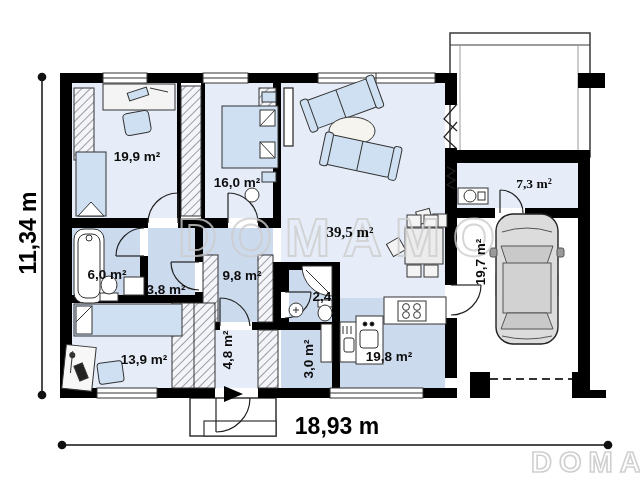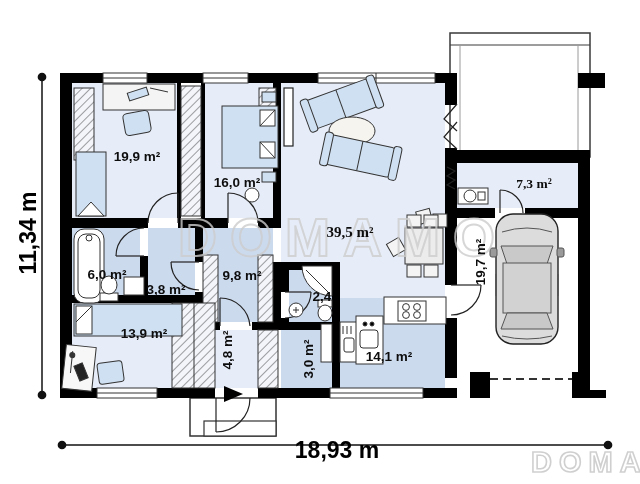--- a/index.html
+++ b/index.html
@@ -283,21 +283,21 @@
 
 <div class="lbl" style="left:137px;top:157px;">19,9 m²</div>
 <div class="lbl" style="left:237px;top:183px;">16,0 m²</div>
 <div class="lbl big" style="left:350px;top:232px;font-family:Liberation Serif, serif;">39,5 m²</div>
 <div class="lbl" style="left:534px;top:184px;font-family:Liberation Serif, serif;">7,3 m²</div>
 <div class="lbl" style="left:107px;top:275px;">6,0 m²</div>
 <div class="lbl" style="left:166px;top:290px;">3,8 m²</div>
 <div class="lbl" style="left:242px;top:276px;">9,8 m²</div>
 <div class="lbl" style="left:293px;top:297px;margin-left:29px;">2,4</div>
 <div class="lbl rot" style="left:481px;top:262px;">19,7 m²</div>
-<div class="lbl" style="left:144px;top:334px;">13,9 m²</div>
+<div class="lbl" style="left:144px;top:360px;">13,9 m²</div>
 <div class="lbl rot" style="left:228px;top:350px;">4,8 m²</div>
 <div class="lbl rot" style="left:309px;top:359px;">3,0 m²</div>
-<div class="lbl" style="left:389px;top:357px;">14,1 m²</div>
-
-<div class="dim" style="left:337px;top:426px;margin-top:24px;">18,93 m</div>
+<div class="lbl" style="left:389px;top:357px;">19,8 m²</div>
+
+<div class="dim" style="left:337px;top:426px;">18,93 m</div>
 <div class="dim rot" style="left:28px;top:233px;">11,34 m</div>
 
 </div>
 
 </body></html>

